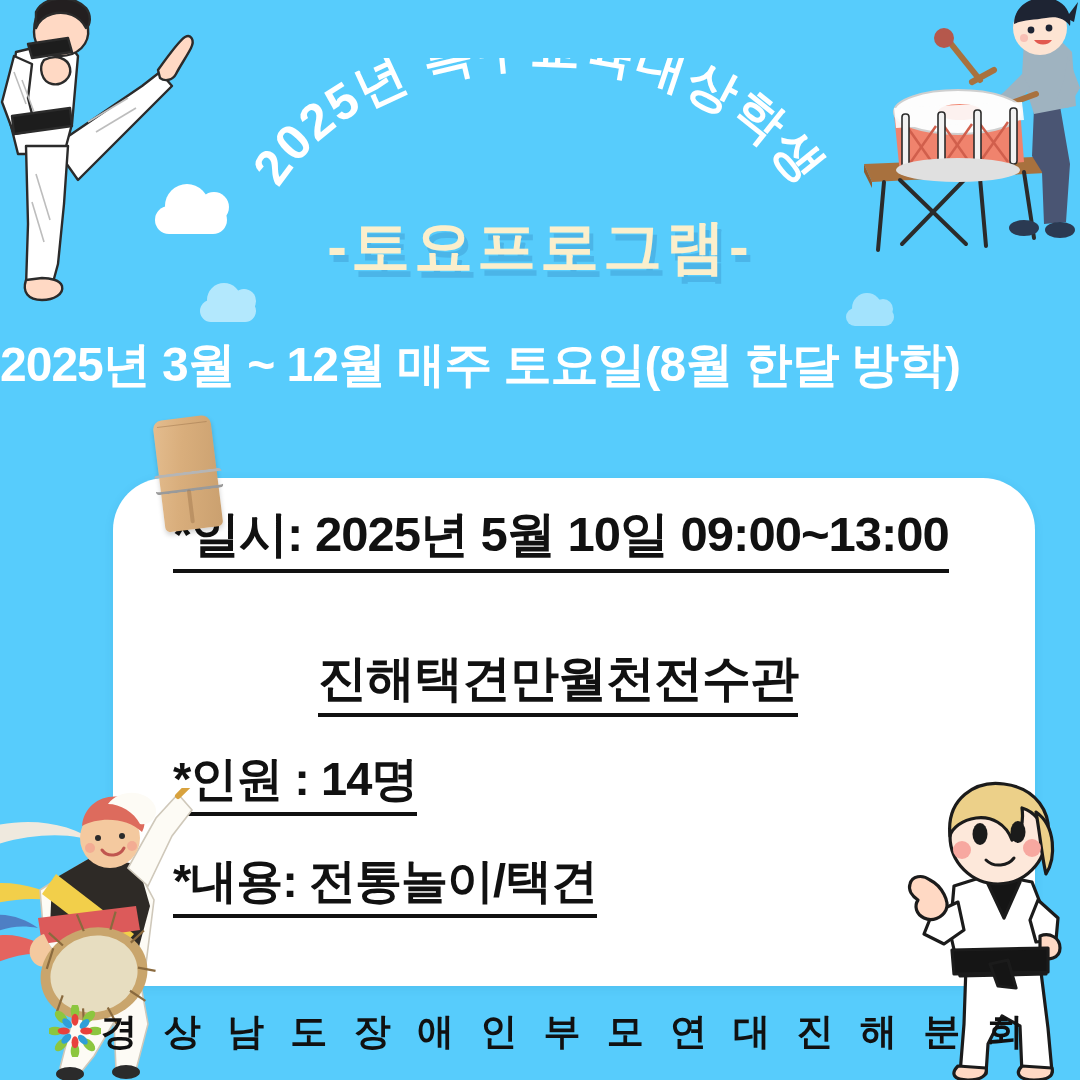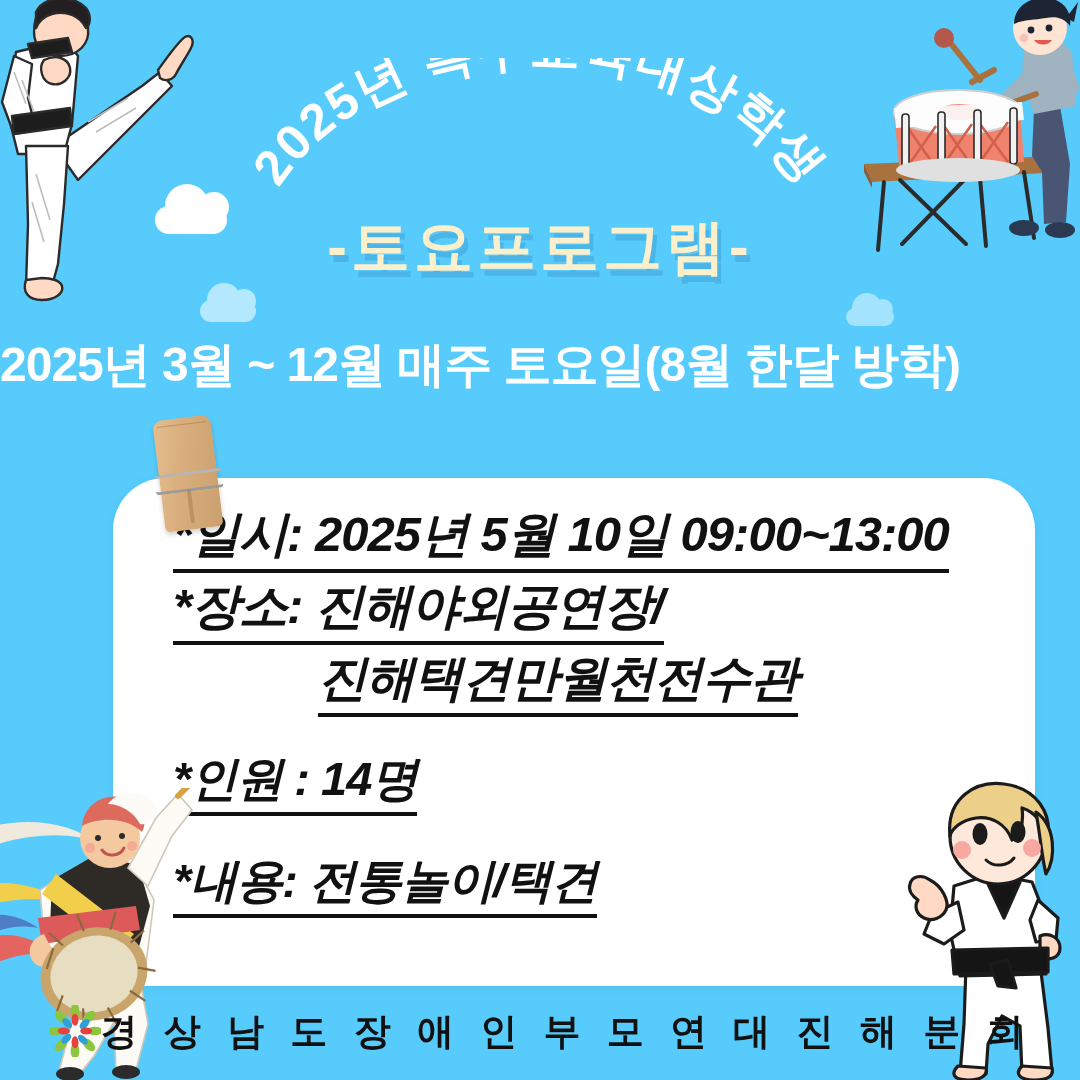--- a/index.html
+++ b/index.html
@@ -73,21 +73,20 @@
   
   #card{
     position:absolute;left:113px;top:478px;
     width:922px;height:508px;
     background:#ffffff;
     border-top-left-radius:52px;
     border-top-right-radius:52px;
     border-bottom-left-radius:10px;
     border-bottom-right-radius:10px;
     box-shadow:0 2px 10px rgba(20,90,130,.10);
-    font-style:italic;
   }
 
   
   #clothespin{
     position:absolute;left:152px;top:418px;
     width:58px;height:112px;
     transform:rotate(-7deg);
     transform-origin:50% 0;
   }
   #clothespin .peg-body{
@@ -272,23 +271,20 @@
       <textPath href="#archPath" startOffset="50%" text-anchor="middle">2025년 특수교육대상학생</textPath>
     </text>
   </svg>
 
   <div id="main-title">-토요프로그램-</div>
   <div id="subtitle">2025년 3월 ~ 12월 매주 토요일(8월 한달 방학)</div>
 
   <div id="card">
     <div class="line" id="ln-date">
       <span class="u">*일시: 2025년 5월 10일 09:00~13:00</span>
-    </div>
-    <div class="line" id="ln-place1">
-      <span class="u">*장소: 진해야외공연장/</span>
     </div>
     <div class="line" id="ln-place2">
       <span class="u">진해택견만월천전수관</span>
     </div>
     <div class="line" id="ln-count">
       <span class="u">*인원 : 14명</span>
     </div>
     <div class="line" id="ln-content">
       <span class="u">*내용: 전통놀이/택견</span>
     </div>

